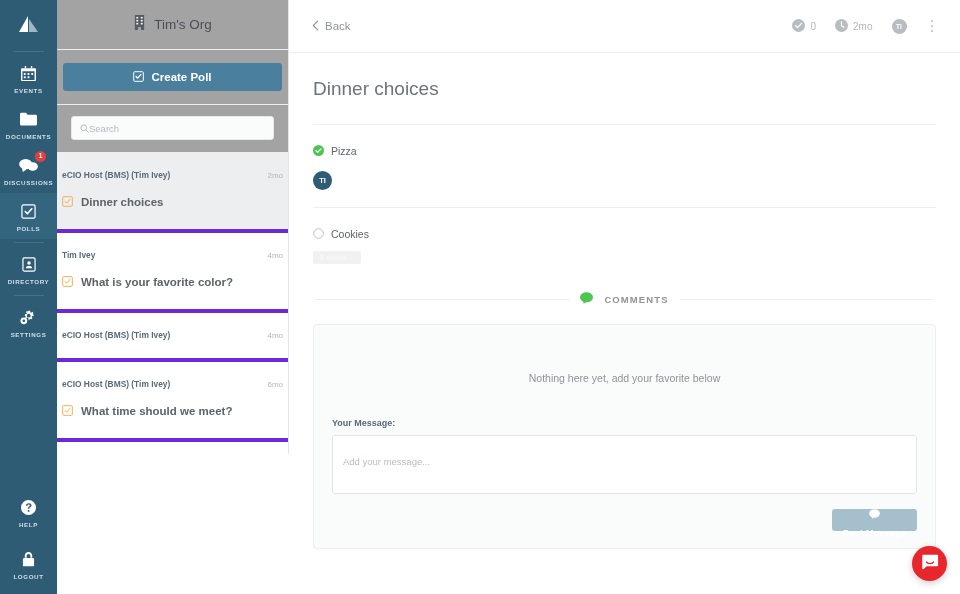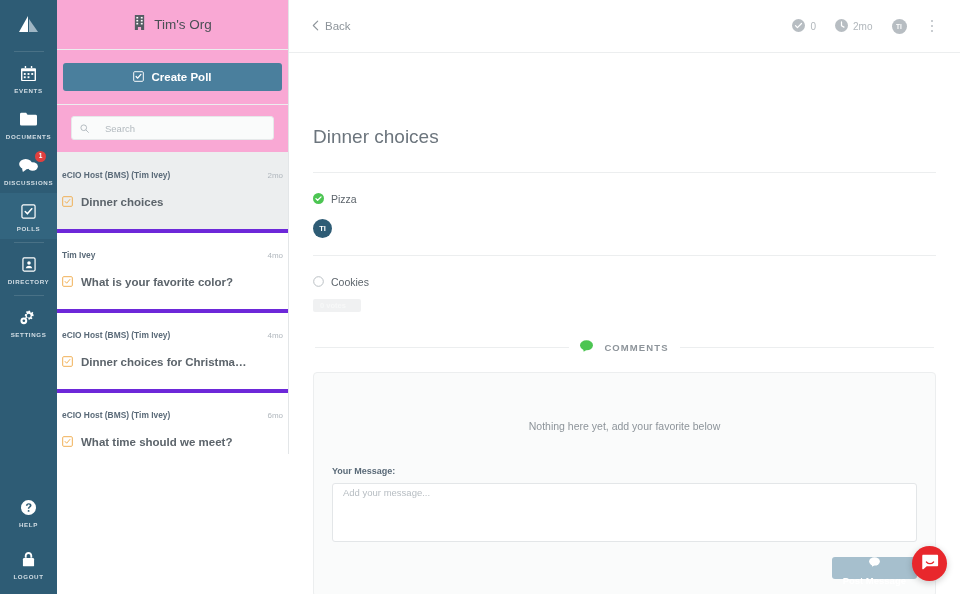--- a/index.html
+++ b/index.html
@@ -39,62 +39,62 @@
     background: #e0403f; color: #fff;
     font-size: 6.5px; font-weight: 700;
     border-radius: 50%; width: 11px; height: 11px;
     display: flex; align-items: center; justify-content: center;
     line-height: 1;
   }
   .nav-spacer { flex: 1; }
 
   
   .panel {
-    width: 232px; height: 454px; background: #f9a8d4;
+    width: 232px; height: 454px; background: #a3a3a3;
     border-right: 1px solid #e3e6e8; flex-shrink: 0;
     display: flex; flex-direction: column;
   }
   .panel-head {
     height: 50px; display: flex; align-items: center; justify-content: center;
     border-bottom: 1px solid #eceeef; gap: 8px;
   }
   .org-name { font-size: 13.5px; color: #4a4f55; font-weight: 400; }
   .panel-btnwrap { padding: 13px 6px; border-bottom: 1px solid #eceeef; }
   .create-btn {
     width: 100%; height: 28px; background: #4a7f9d; color: #fff;
     border: none; border-radius: 3px; font-size: 11.5px; font-weight: 700;
     display: flex; align-items: center; justify-content: center; gap: 7px;
     cursor: pointer; font-family: inherit;
   }
   .panel-searchwrap { padding: 11px 14px 12px; border-bottom: 1px solid #eceeef; }
   .search-box {
     position: relative; width: 100%; height: 24px;
     background: #fafbfb; border: 1px solid #e6e9ea; border-radius: 3px;
-    display: flex; align-items: center; padding: 0 8px; gap: 16px;
+    display: flex; align-items: center; padding: 0 8px; gap: 0;
   }
   .search-input {
     border: none; background: transparent; outline: none;
     font-size: 9.5px; color: #9aa2a8; font-family: inherit; width: 100%;
   }
   .search-input::placeholder { color: #b3babf; }
 
   .poll-list { flex: 1; overflow: hidden; background: #fff; }
   .poll-item {
     padding: 17px 5px 18px; border-bottom: 4px solid #6d28d9; cursor: pointer;
     background: #fff;
   }
   .poll-item.selected { background: #eceeef; }
   .poll-meta { display: flex; justify-content: space-between; align-items: baseline; }
   .poll-author { font-size: 8.4px; color: #5a6a78; font-weight: 700; }
   .poll-age { font-size: 8px; color: #b0b7bd; }
   .poll-title-row { display: flex; align-items: center; gap: 8px; margin-top: 13px; }
   .poll-title { font-size: 11.5px; color: #5c646b; font-weight: 700; }
 
   
-  .main { flex: 1; height: 594px; background: #fff; display: flex; flex-direction: column; gap: 48px; }
+  .main { flex: 1; height: 594px; background: #fff; display: flex; flex-direction: column; }
   .main-head {
     height: 53px; border-bottom: 1px solid #eceeef;
     display: flex; align-items: center; padding: 0 22px 0 23px; flex-shrink: 0;
   }
   .back-btn {
     display: flex; align-items: center; gap: 6px;
     font-size: 11.5px; color: #8d949a; cursor: pointer;
     background: none; border: none; font-family: inherit;
   }
   .head-spacer { flex: 1; }
@@ -145,21 +145,21 @@
     margin-top: 16px; background: #fafbfb; border: 1px solid #eceeef;
     border-radius: 4px; padding: 23px 18px 17px;
   }
   .empty-msg {
     text-align: center; font-size: 10.5px; color: #8d949a; padding: 24px 0 34px;
   }
   .msg-label { font-size: 9px; color: #5a6a78; font-weight: 700; margin-bottom: 7px; }
   .msg-area {
     width: 100%; height: 59px; border: 1px solid #e3e6e8; border-radius: 3px;
     background: #fff; resize: none; outline: none;
-    font-family: inherit; font-size: 9.5px; color: #6c757d; padding: 3px 10px;
+    font-family: inherit; font-size: 9.5px; color: #6c757d; padding: 20px 10px;
   }
   .msg-area::placeholder { color: #b7bdc2; }
   .msg-actions { display: flex; justify-content: flex-end; margin-top: 11px; }
   .post-btn {
     background: #a6bfcd; color: #fff; border: none; border-radius: 3px;
     height: 22px; padding: 0 11px; font-size: 9.5px; font-weight: 700;
     display: flex; align-items: center; gap: 6px; cursor: pointer;
     font-family: inherit;
     flex-direction: column;
   }
@@ -353,29 +353,20 @@
             </svg>
           </span>
           <span class="poll-title">What is your favorite color?</span>
         </div>
       </div>
 
       <div class="poll-item">
         <div class="poll-meta">
           <span class="poll-author">eCIO Host (BMS) (Tim Ivey)</span>
           <span class="poll-age">4mo</span>
-        </div>
-        <div class="poll-title-row">
-          <span>
-            <svg width="11" height="11" viewBox="0 0 16 16" fill="none" stroke="#f0ad4e" stroke-width="1.4">
-              <rect x="1" y="1" width="14" height="14" rx="1.5"></rect>
-              <path d="M4.5 8l2.3 2.5L11.5 5" stroke-linecap="round" stroke-linejoin="round"></path>
-            </svg>
-          </span>
-          <span class="poll-title">Dinner choices for Christma…</span>
         </div>
       </div>
 
       <div class="poll-item">
         <div class="poll-meta">
           <span class="poll-author">eCIO Host (BMS) (Tim Ivey)</span>
           <span class="poll-age">6mo</span>
         </div>
         <div class="poll-title-row">
           <span>

